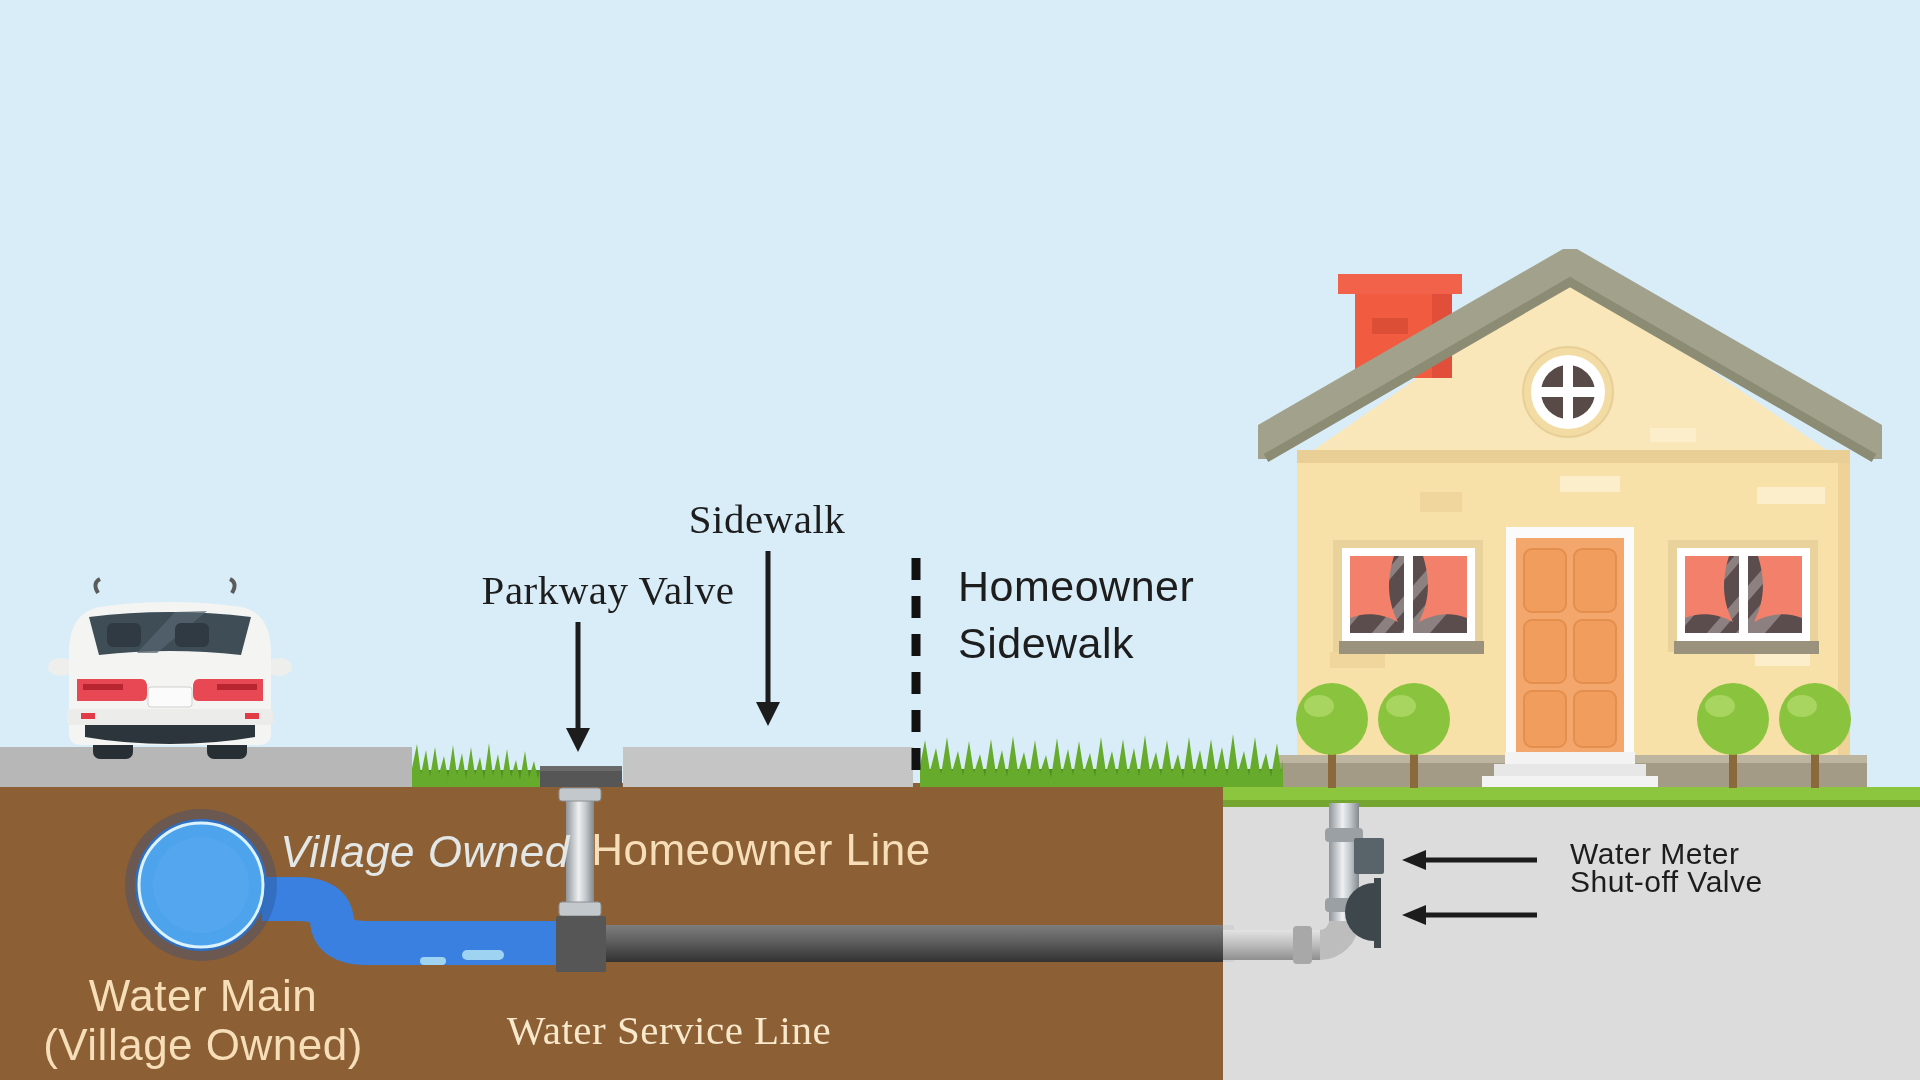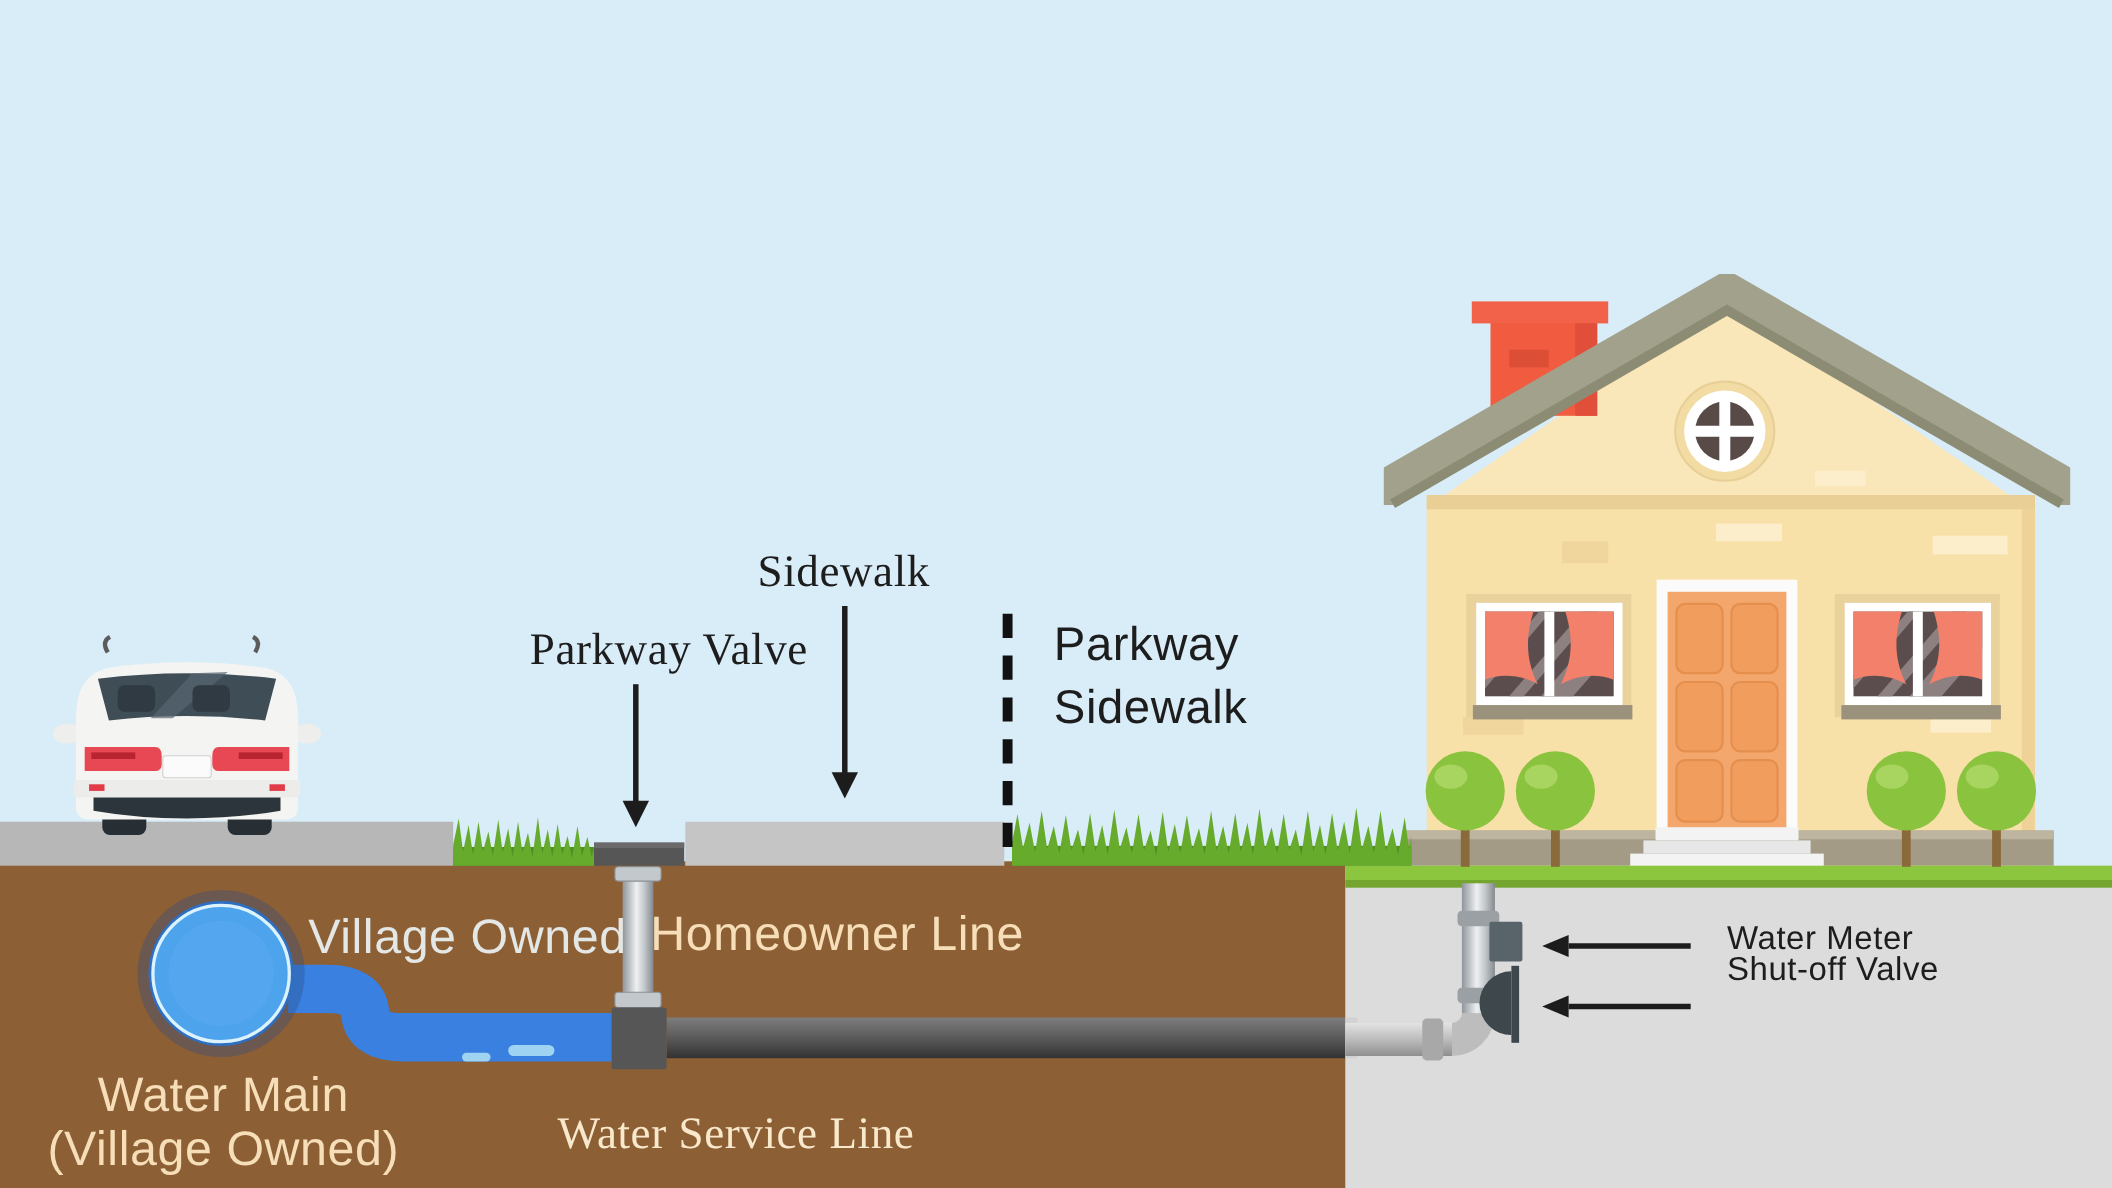--- a/index.html
+++ b/index.html
@@ -13,21 +13,21 @@
     position:absolute;color:var(--text-dark,#1d1d1d);
     white-space:nowrap;letter-spacing:.5px;line-height:1.08;
   }
   .centered{transform:translateX(-50%);text-align:center;}
   .lbl-45{font-size:41px;font-family:Liberation Serif, serif;}
   .lbl-44{font-size:44px;}
   .lbl-43{font-size:43px;line-height:57px;}
   .lbl-42{font-size:30px;}
   .cream{color:var(--text-cream,#f6deb8);}
   .creamy2{color:#f8e8cc;}
-  .whiteish{color:var(--text-white,#e3e7e5);}
+  .whiteish{color:var(--text-white,#e3e7e5);font-style:italic;}
   .two-line span{display:block;}
   .wm-lines{line-height:49px;}
   
   .f-dirt{fill:var(--dirt,#8d5f35);}
   .f-road{fill:var(--road,#b7b7b7);}
   .f-sidewalk{fill:var(--sidewalk,#c5c5c5);}
   .f-basement{fill:var(--basement,#dcdcdc);}
   .f-lawn{fill:var(--lawn,#8cc63f);}
   .f-lawn-sh{fill:var(--lawn-shadow,#73a52f);}
   .f-grass{fill:var(--grass,#67ab2d);}
@@ -272,21 +272,21 @@
     <g>
       <line x1="1537" y1="915" x2="1426" y2="915"></line>
       <polygon points="1426,905 1426,925 1402,915" stroke="none"></polygon>
     </g>
   </g>
 </svg>
 
 <div class="label centered lbl-45" style="left:767px;top:497px;">Sidewalk</div>
 <div class="label centered lbl-45" style="left:608px;top:568px;">Parkway Valve</div>
 <div class="label lbl-43 two-line" style="left:958px;top:558px;">
-  <span>Parkway</span>
+  <span>Homeowner</span>
   <span>Sidewalk</span>
 </div>
 <div class="label centered lbl-44 whiteish" style="left:425px;top:828px;">Village Owned</div>
 <div class="label centered lbl-44 cream" style="left:761px;top:826px;">Homeowner Line</div>
 <div class="label centered lbl-45 creamy2" style="left:669px;top:1008px;">Water Service Line</div>
 <div class="label centered lbl-44 cream two-line wm-lines" style="left:203px;top:971px;">
   <span>Water Main</span>
   <span>(Village Owned)</span>
 </div>
 <div class="label lbl-42" style="left:1570px;top:838px;">Water Meter</div>

